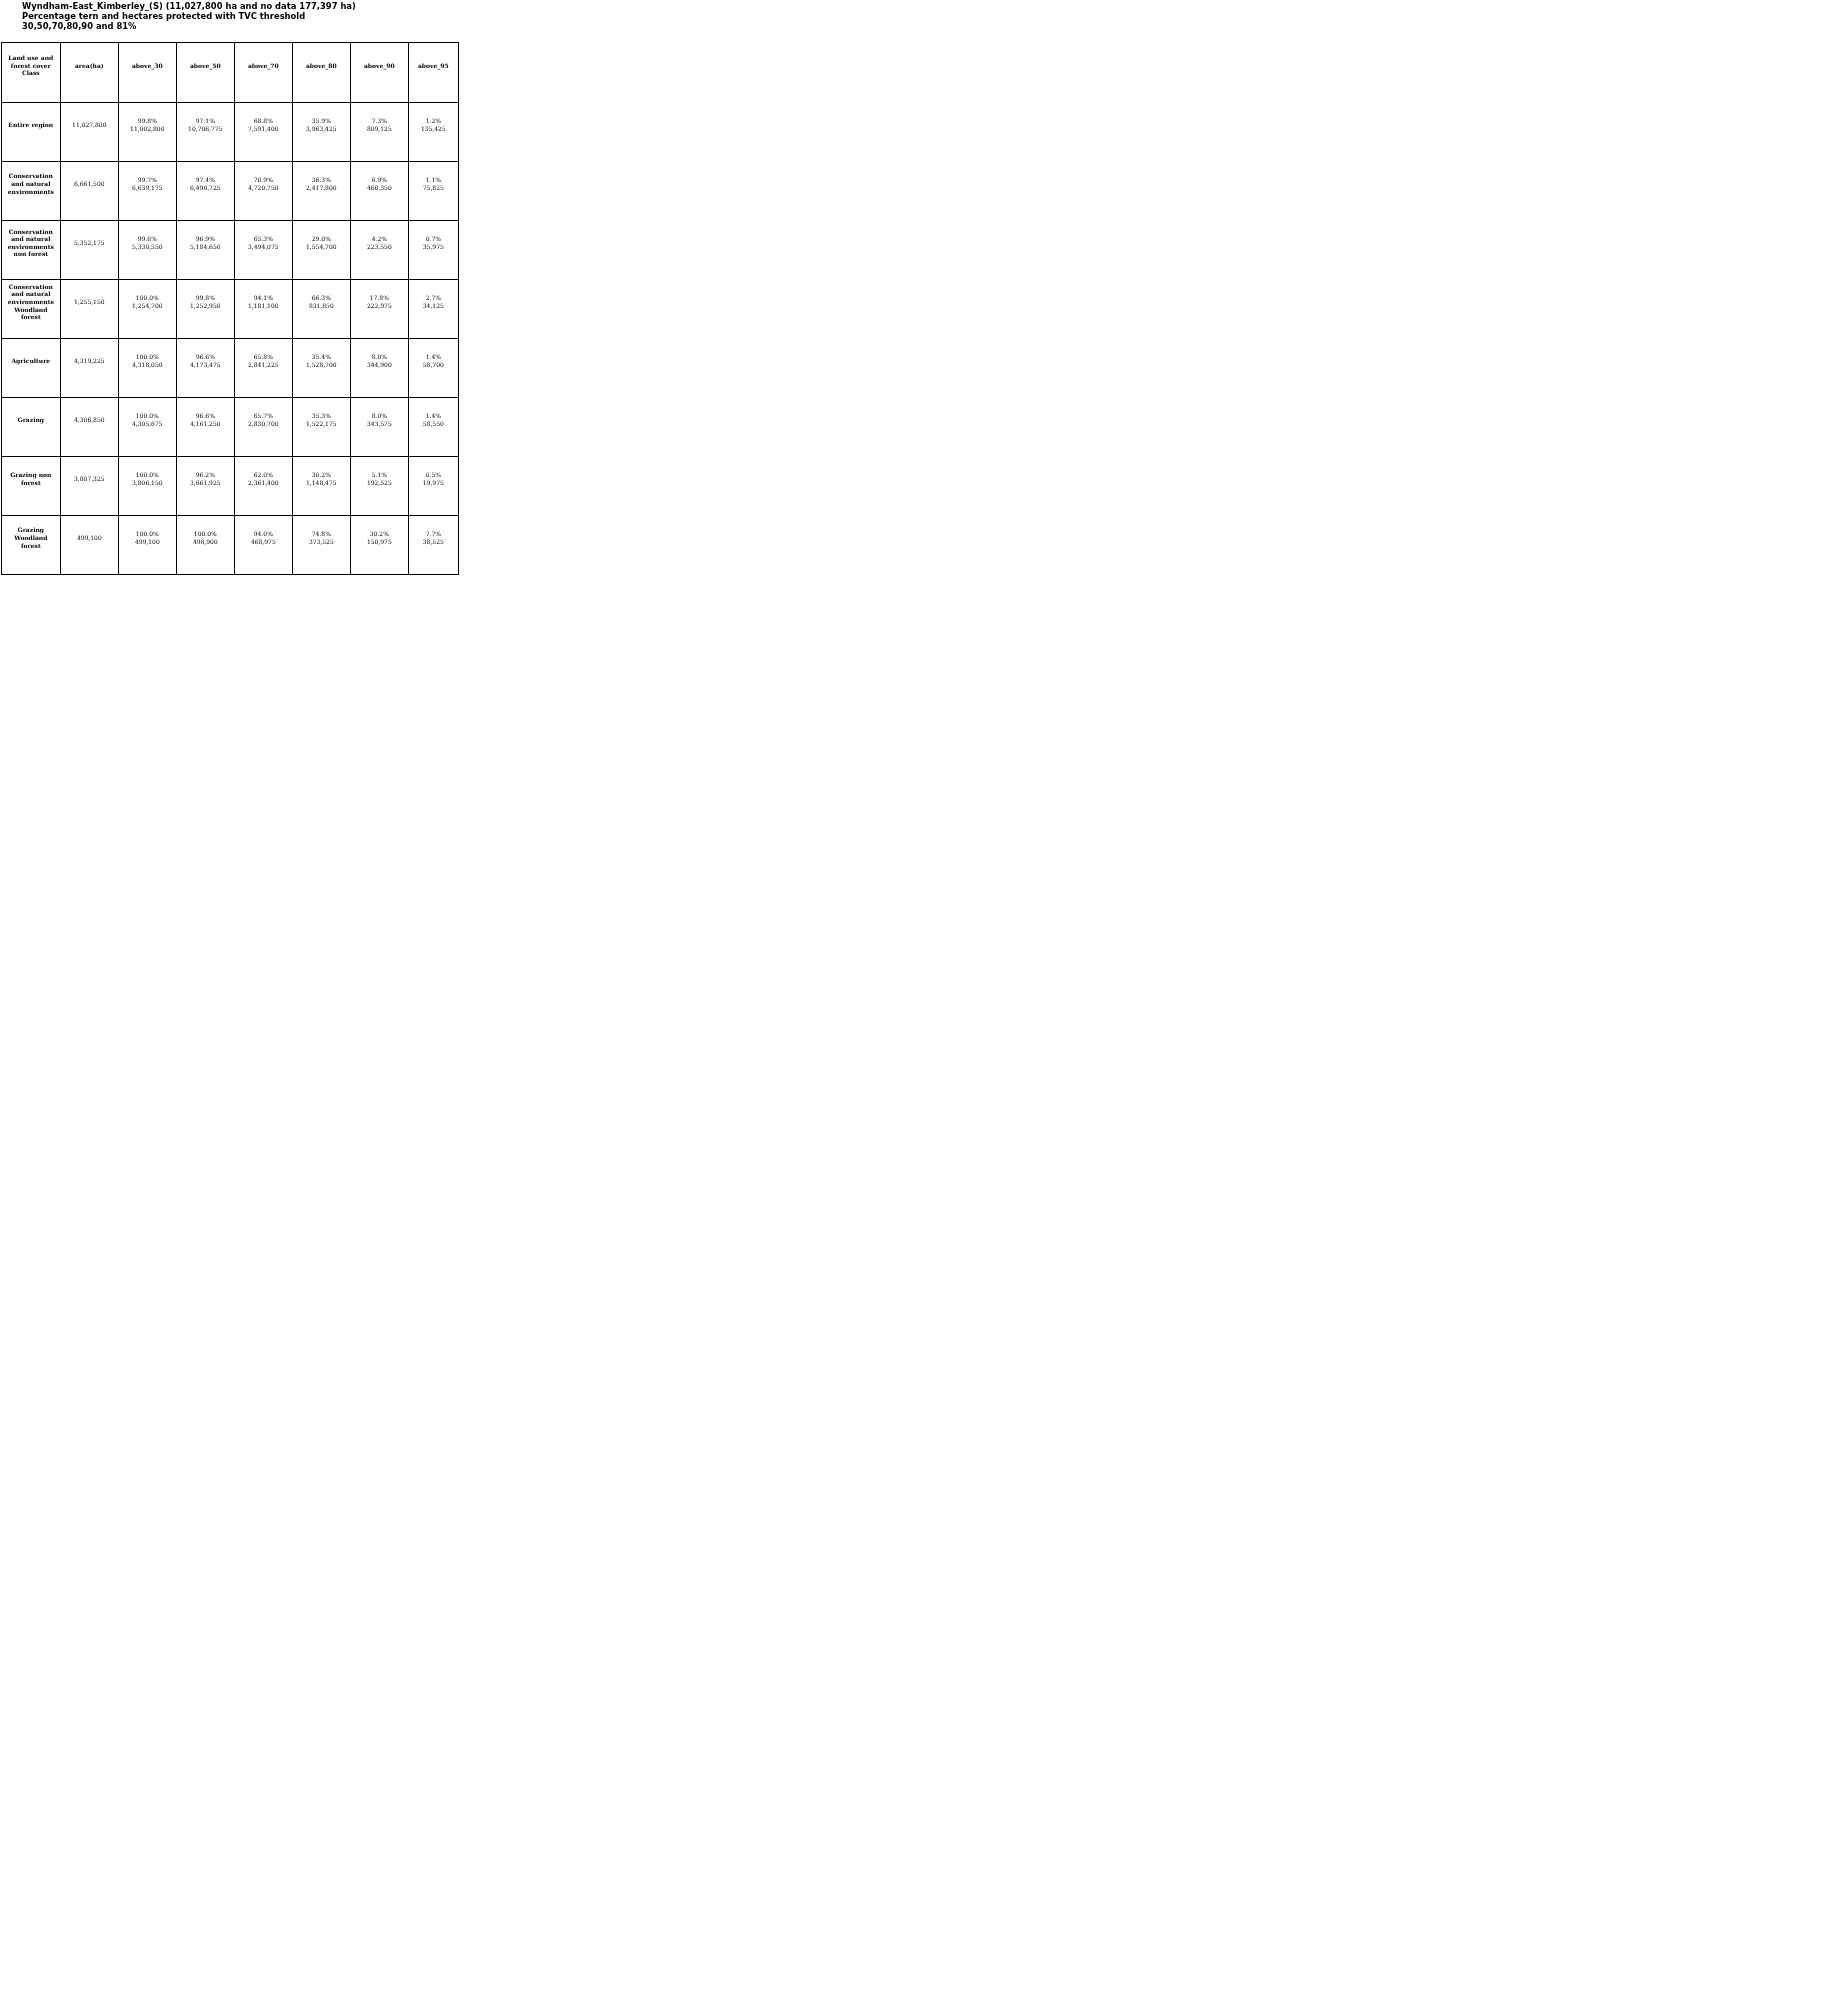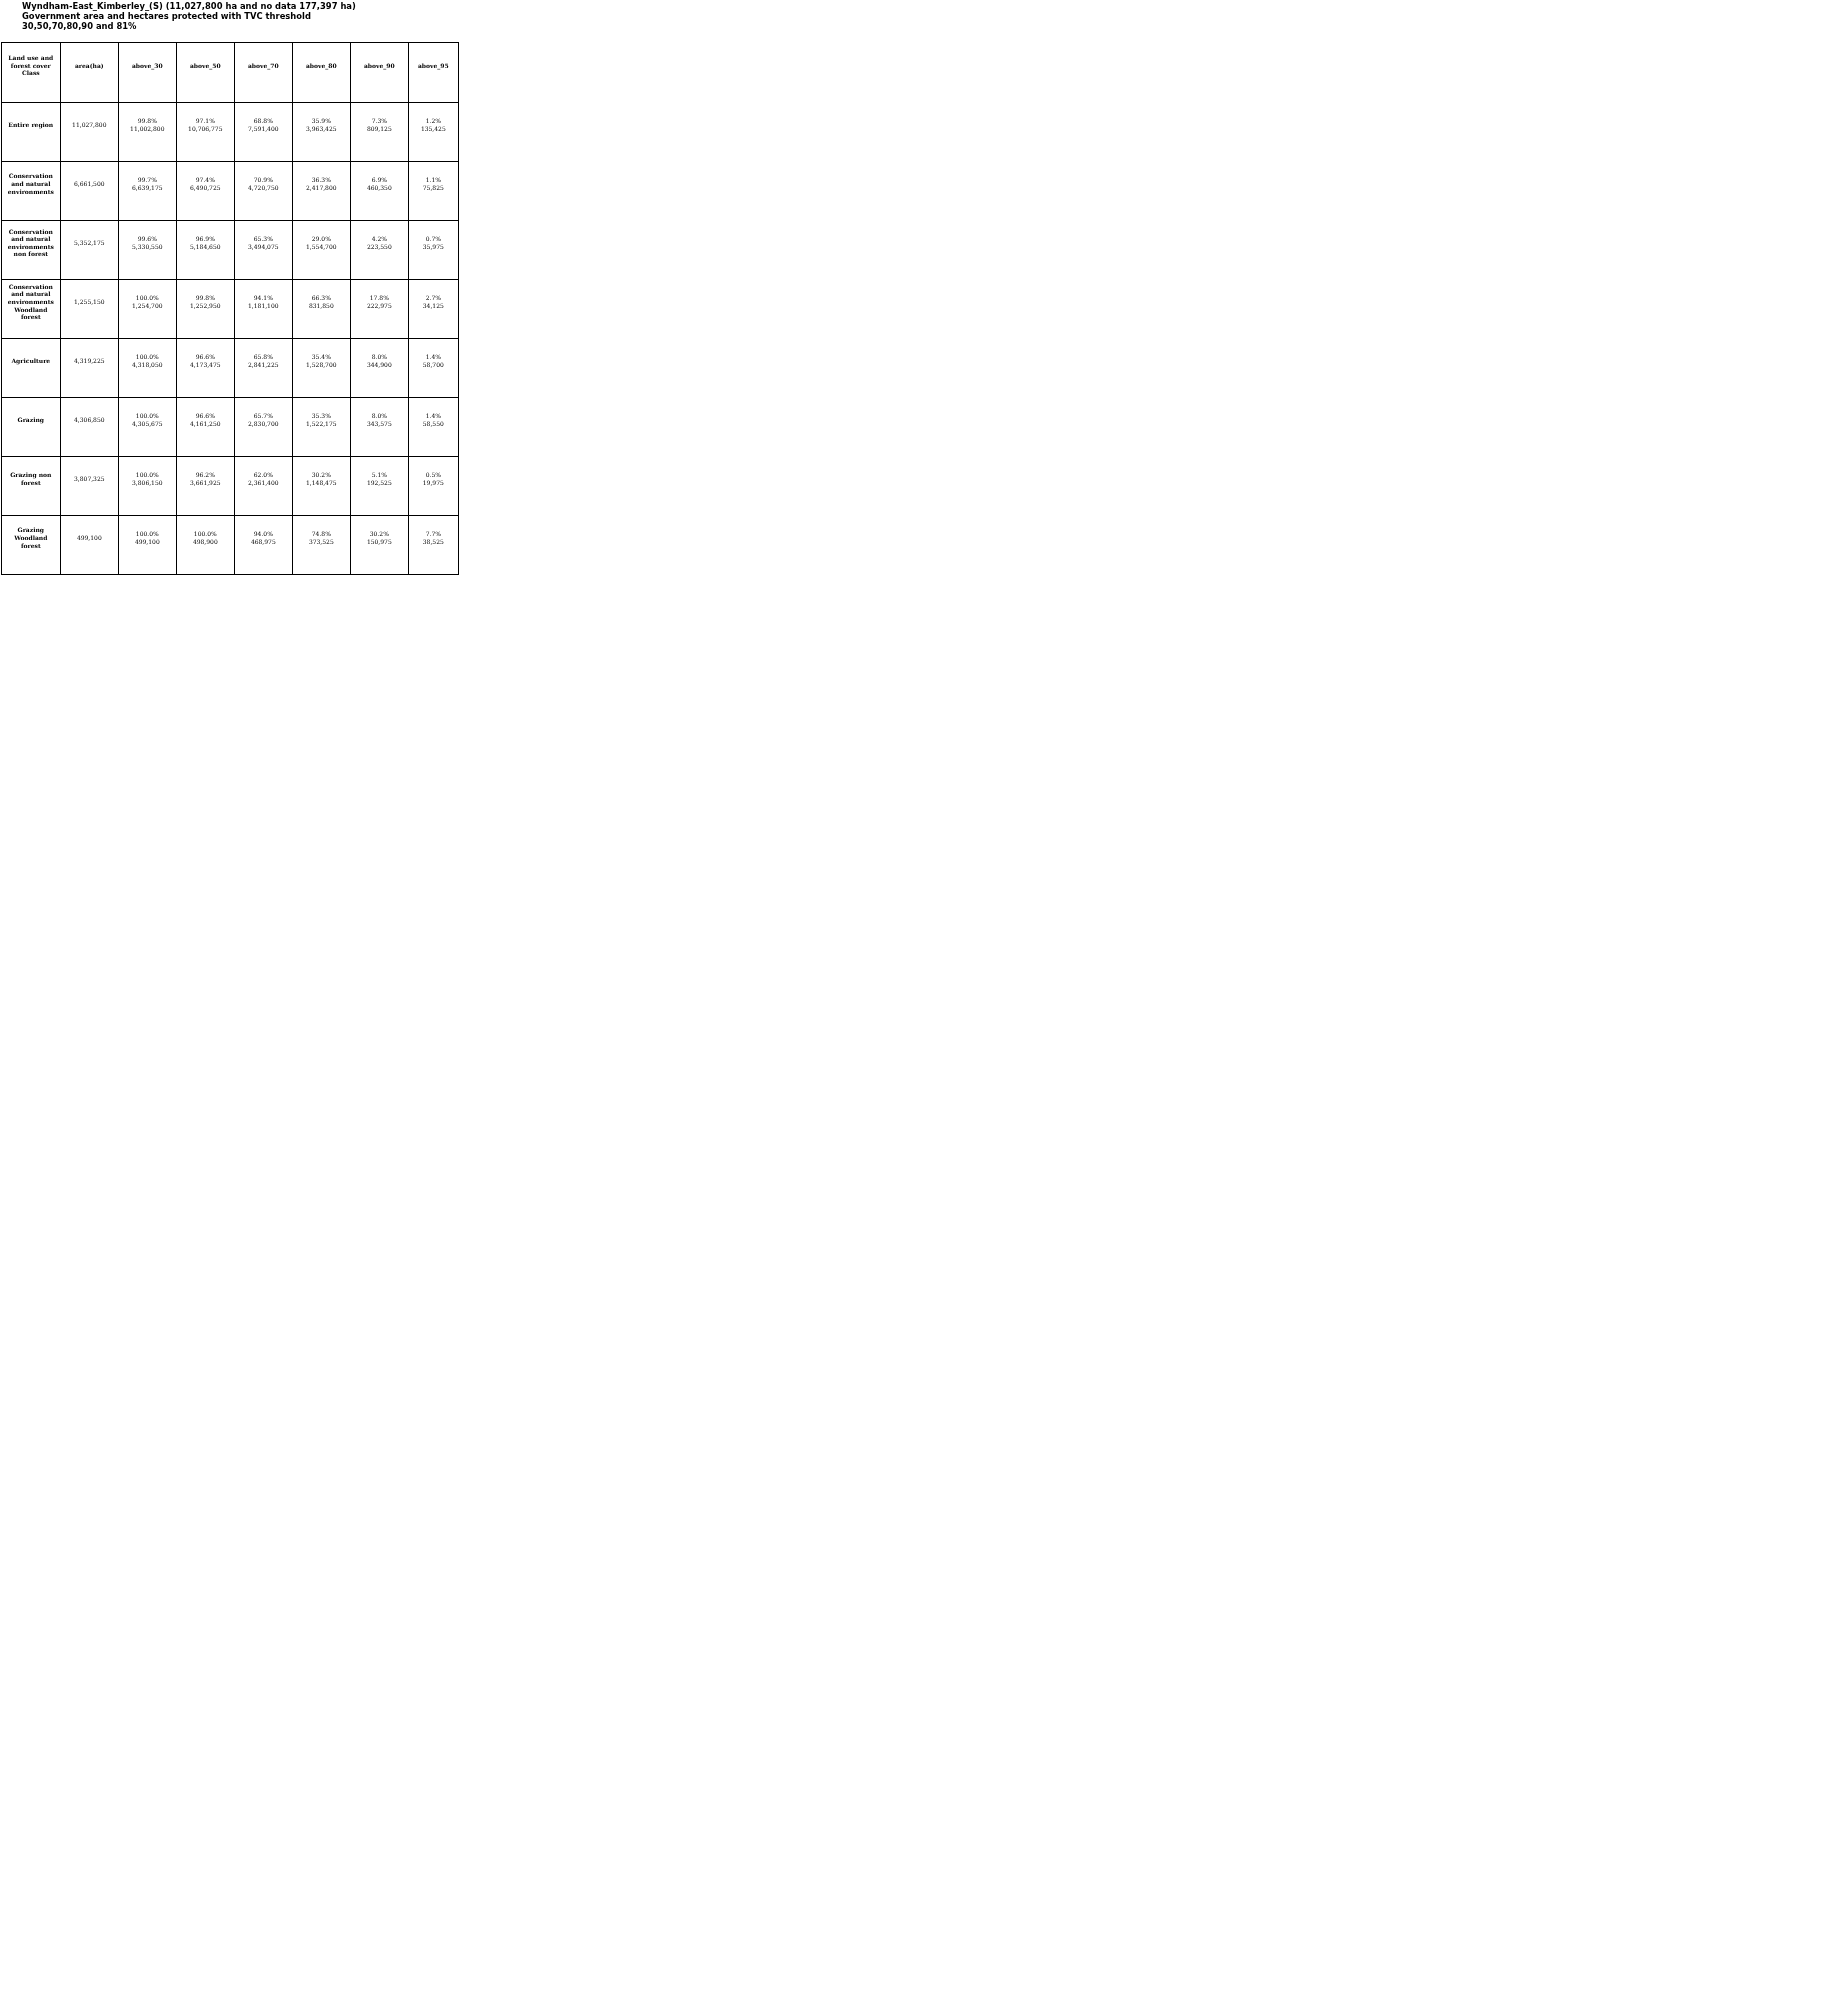--- a/index.html
+++ b/index.html
@@ -82,21 +82,21 @@
     position:absolute;left:0;top:28px;width:29px;text-align:center;
     font-family:"DejaVu Sans", sans-serif;font-weight:bold;
     font-size:2.6px;letter-spacing:0.4px;color:#ffe01a;
   }
 </style>
 </head>
 <body>
 
 <div class="title">
   <div>Wyndham-East_Kimberley_(S) (11,027,800 ha and no data 177,397 ha)</div>
-  <div>Government area and hectares protected with TVC threshold</div>
+  <div>Percentage tern and hectares protected with TVC threshold</div>
   <div>30,50,70,80,90 and 81%</div>
 </div>
 
 <table class="tvc">
   <colgroup>
     <col style="width:59px">
       <col style="width:58px">
       <col style="width:58px">
       <col style="width:58px">
     <col style="width:58px">

